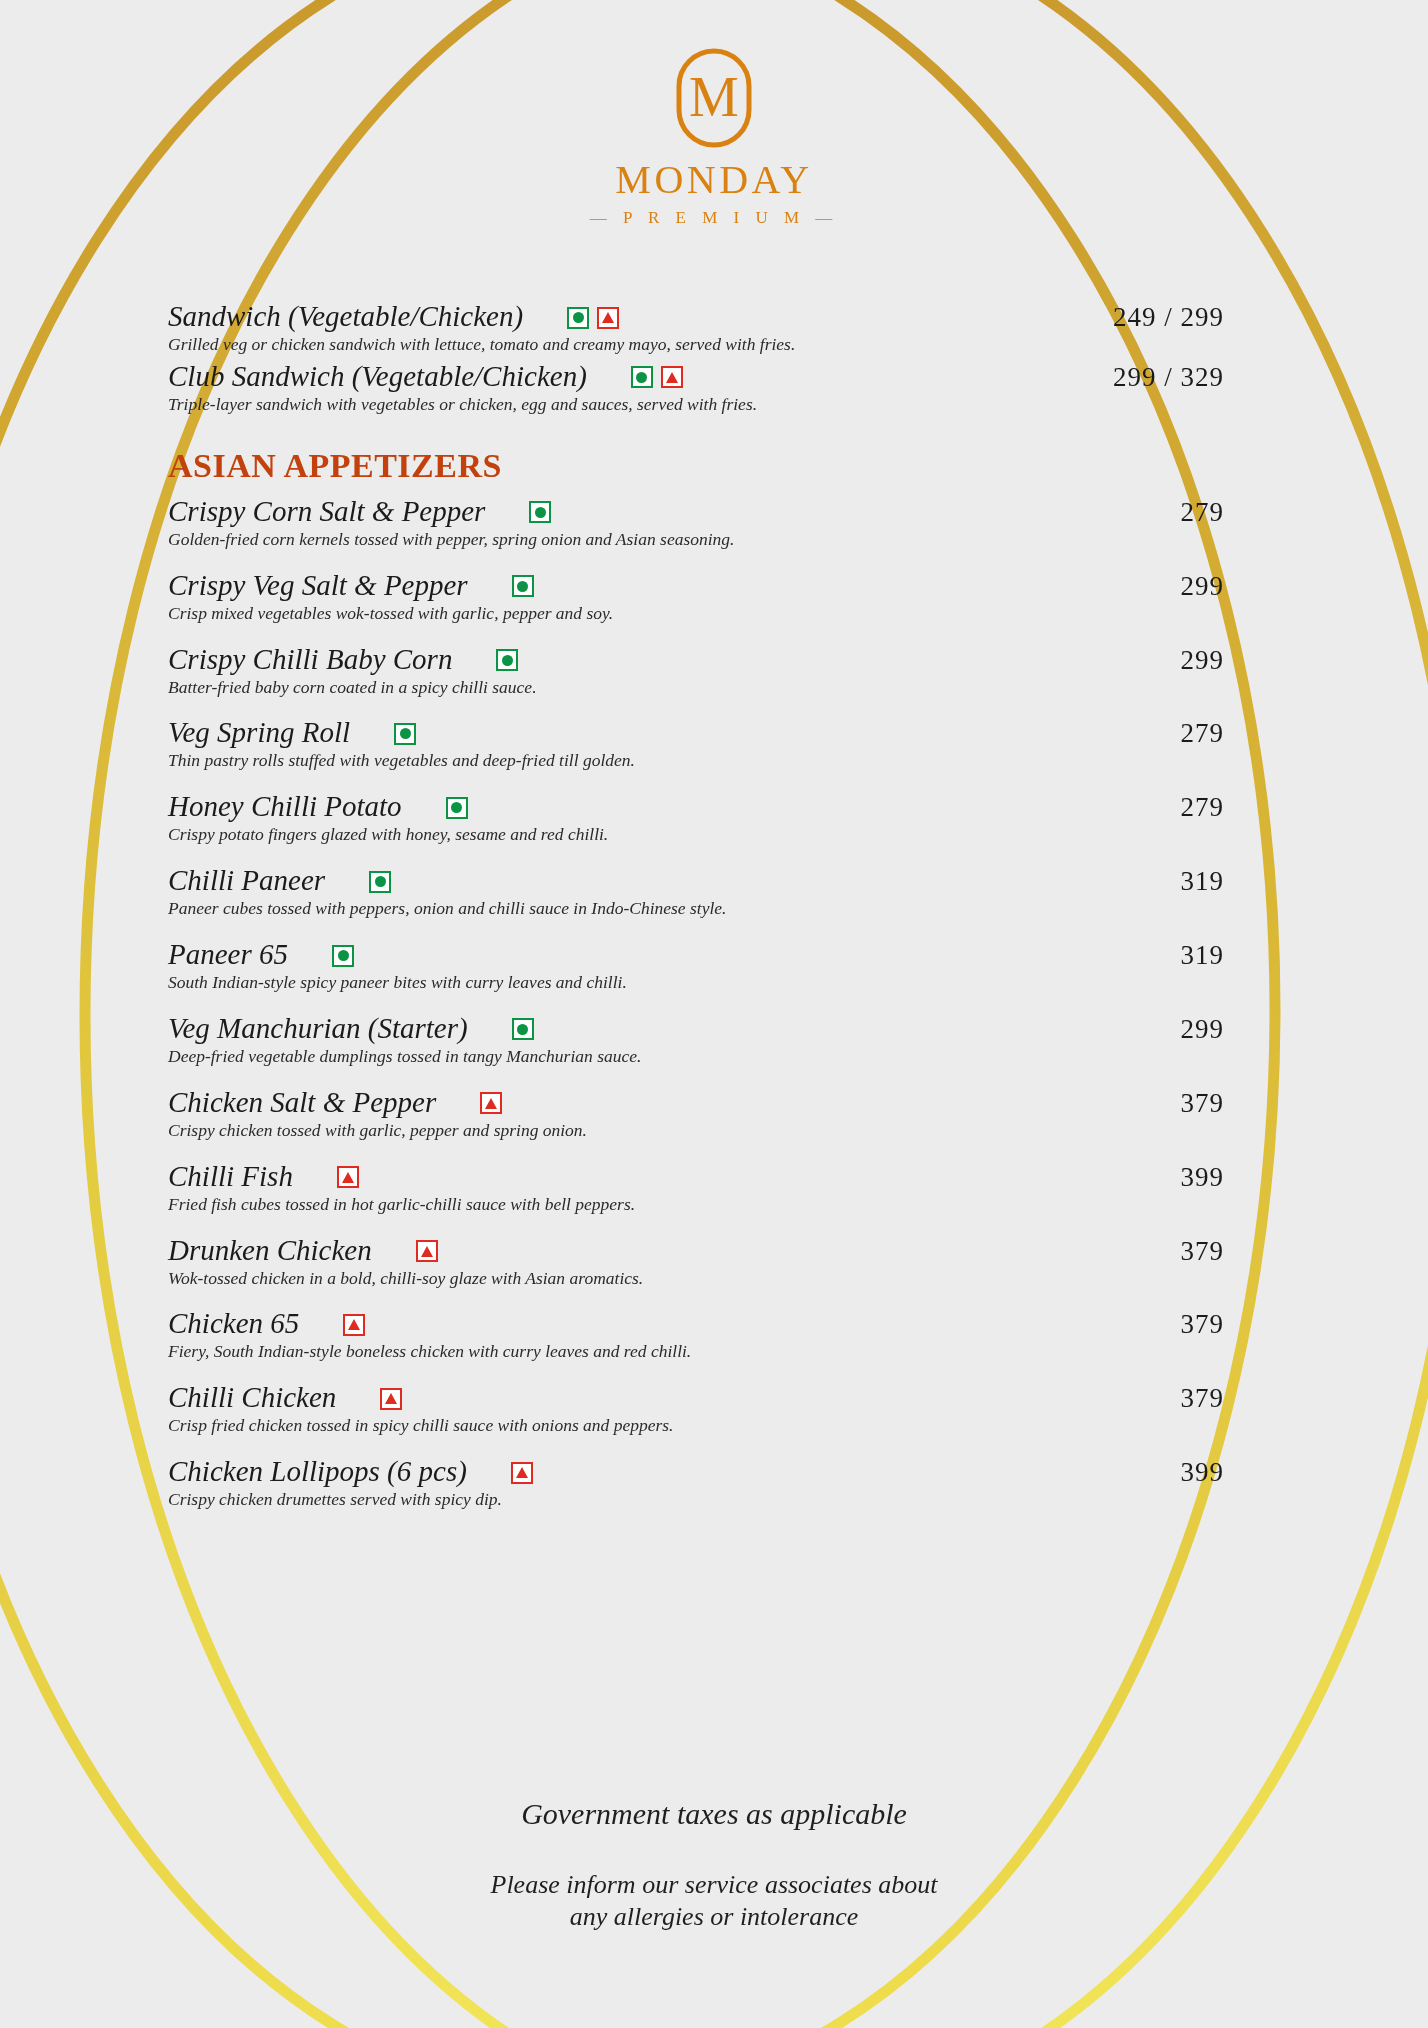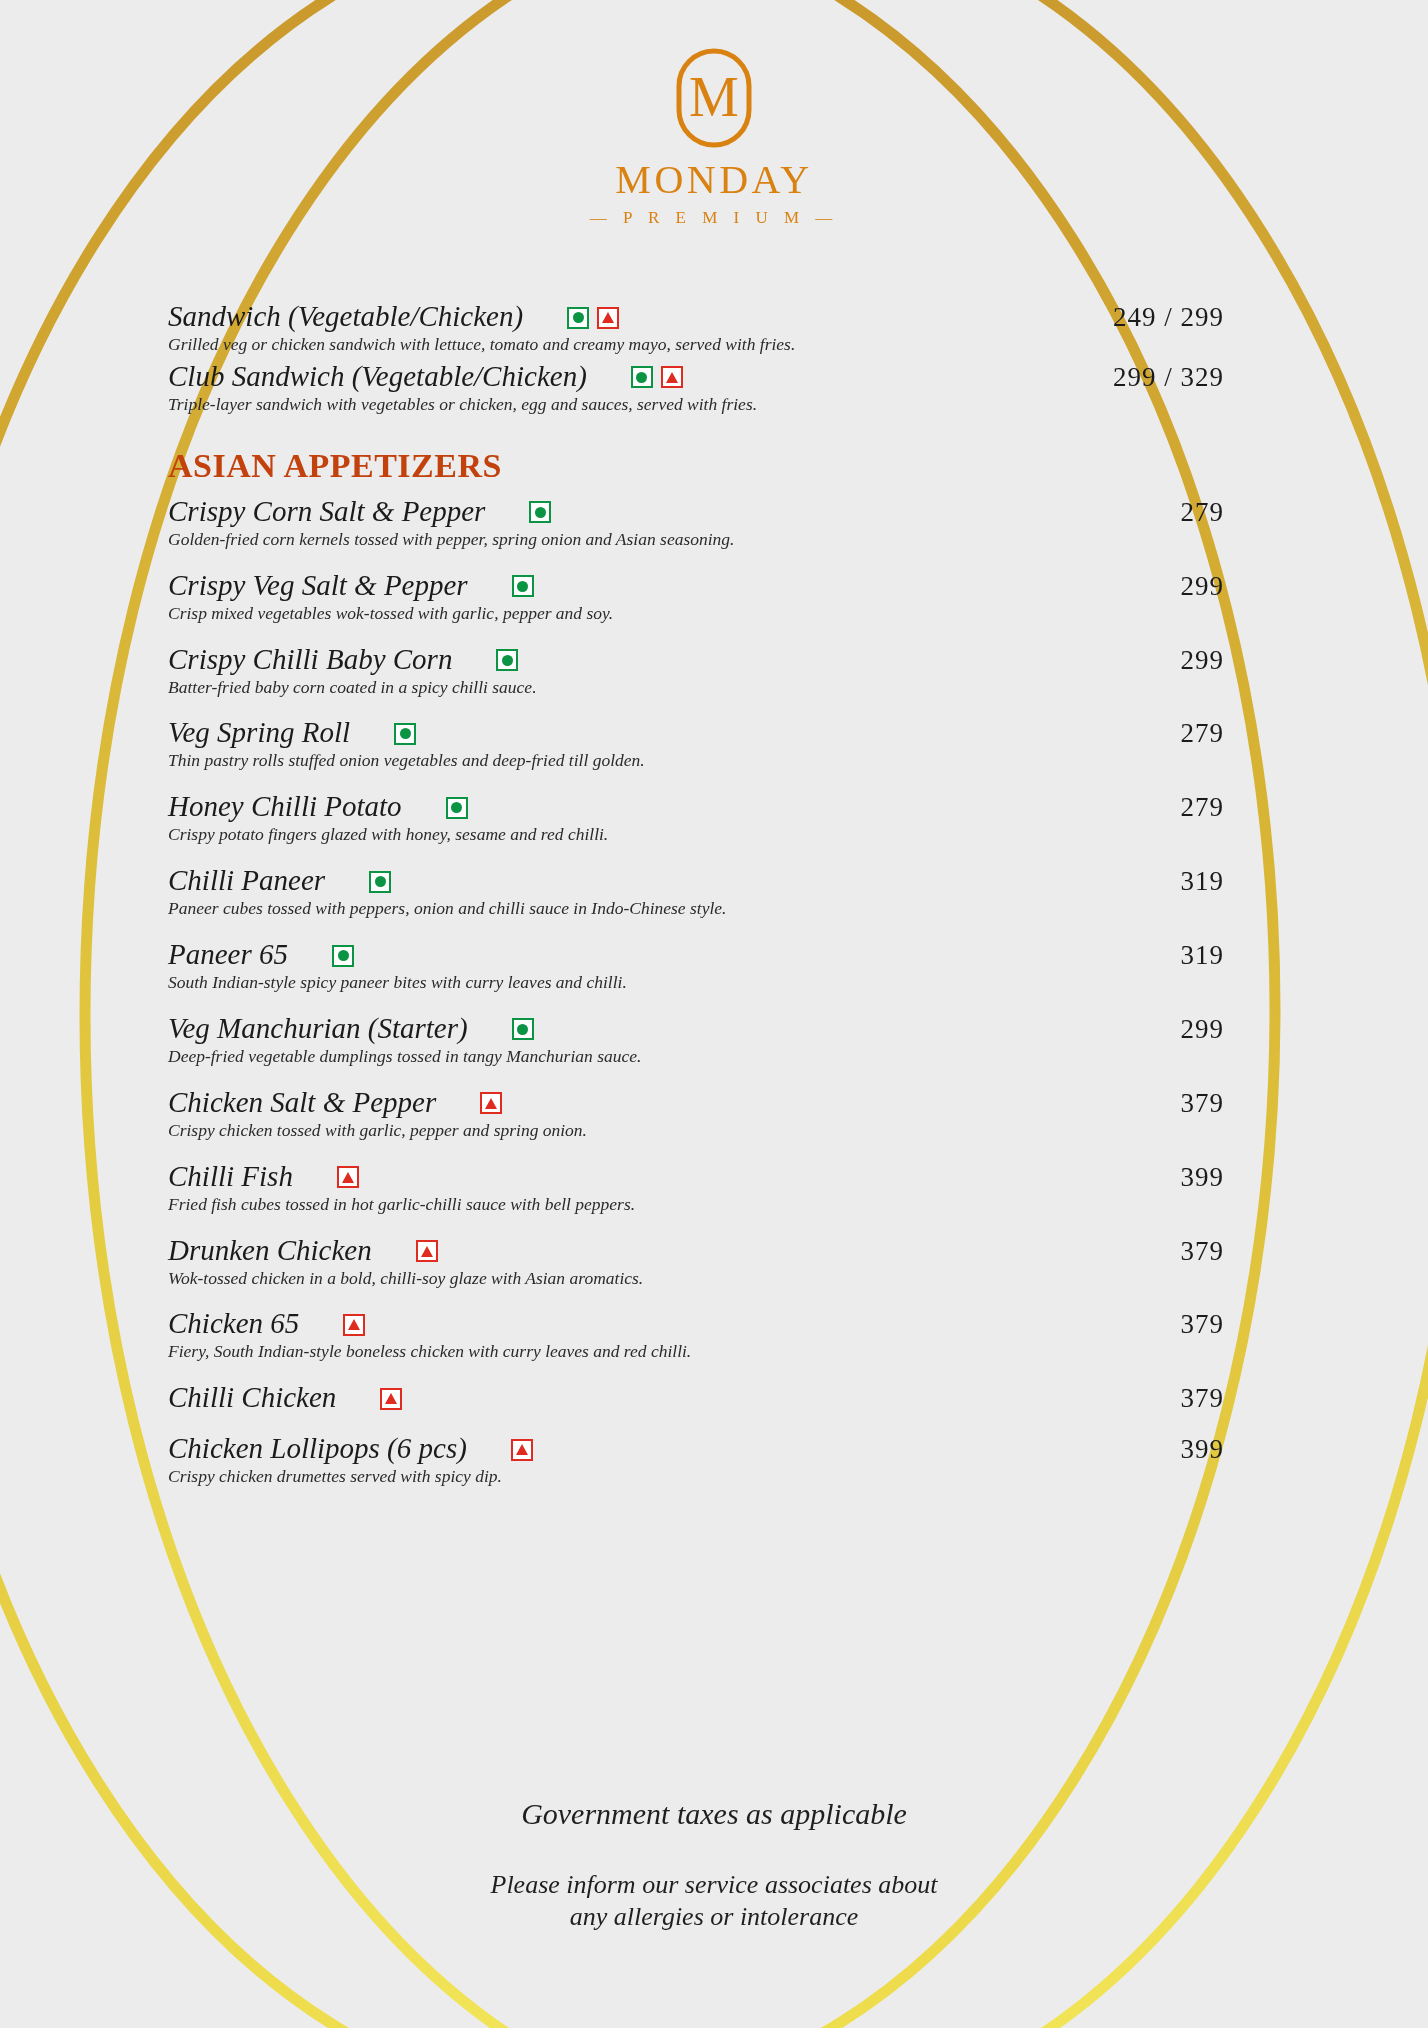--- a/index.html
+++ b/index.html
@@ -276,21 +276,21 @@
         </div>
         <div class="item">
           <div class="item-head">
             <span class="item-name">Veg Spring Roll</span>
             <span class="marks">
               <span class="mark veg"></span>
             </span>
             <span class="dot"></span>
             <span class="price">279</span>
           </div>
-          <div class="item-desc">Thin pastry rolls stuffed onion vegetables and deep-fried till golden.</div>
+          <div class="item-desc">Thin pastry rolls stuffed with vegetables and deep-fried till golden.</div>
         </div>
         <div class="item">
           <div class="item-head">
             <span class="item-name">Honey Chilli Potato</span>
             <span class="marks">
               <span class="mark veg"></span>
             </span>
             <span class="dot"></span>
             <span class="price">279</span>
           </div>
@@ -375,20 +375,21 @@
         </div>
         <div class="item">
           <div class="item-head">
             <span class="item-name">Chilli Chicken</span>
             <span class="marks">
               <span class="mark nonveg"></span>
             </span>
             <span class="dot"></span>
             <span class="price">379</span>
           </div>
+          <div class="item-desc">Crisp fried chicken tossed in spicy chilli sauce with onions and peppers.</div>
         </div>
         <div class="item">
           <div class="item-head">
             <span class="item-name">Chicken Lollipops (6 pcs)</span>
             <span class="marks">
               <span class="mark nonveg"></span>
             </span>
             <span class="dot"></span>
             <span class="price">399</span>
           </div>

